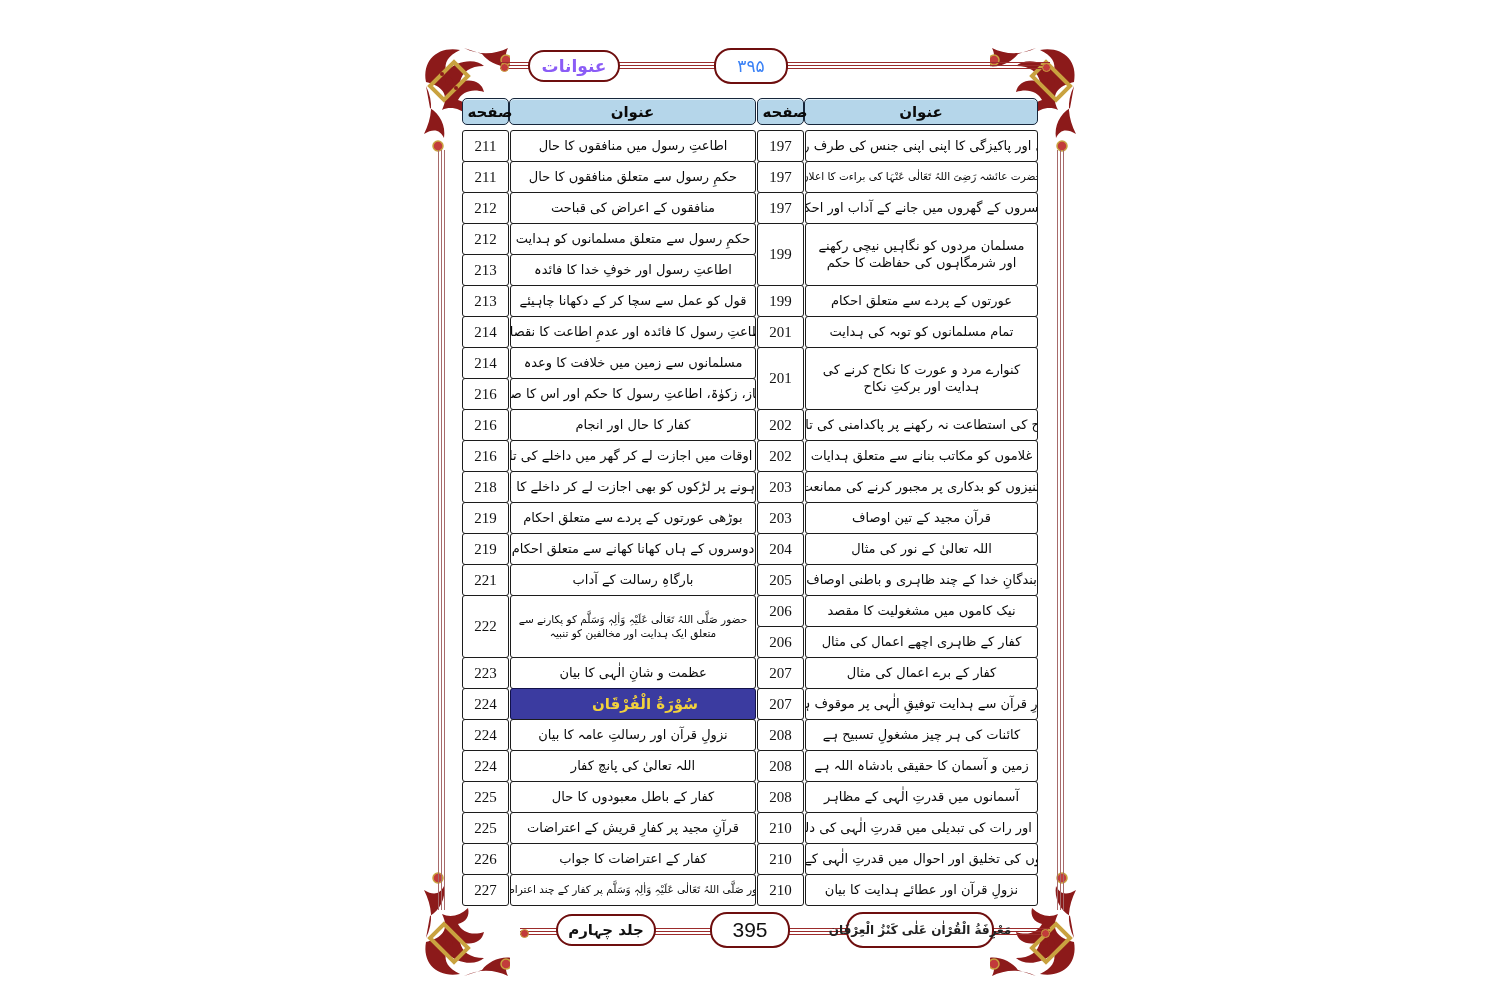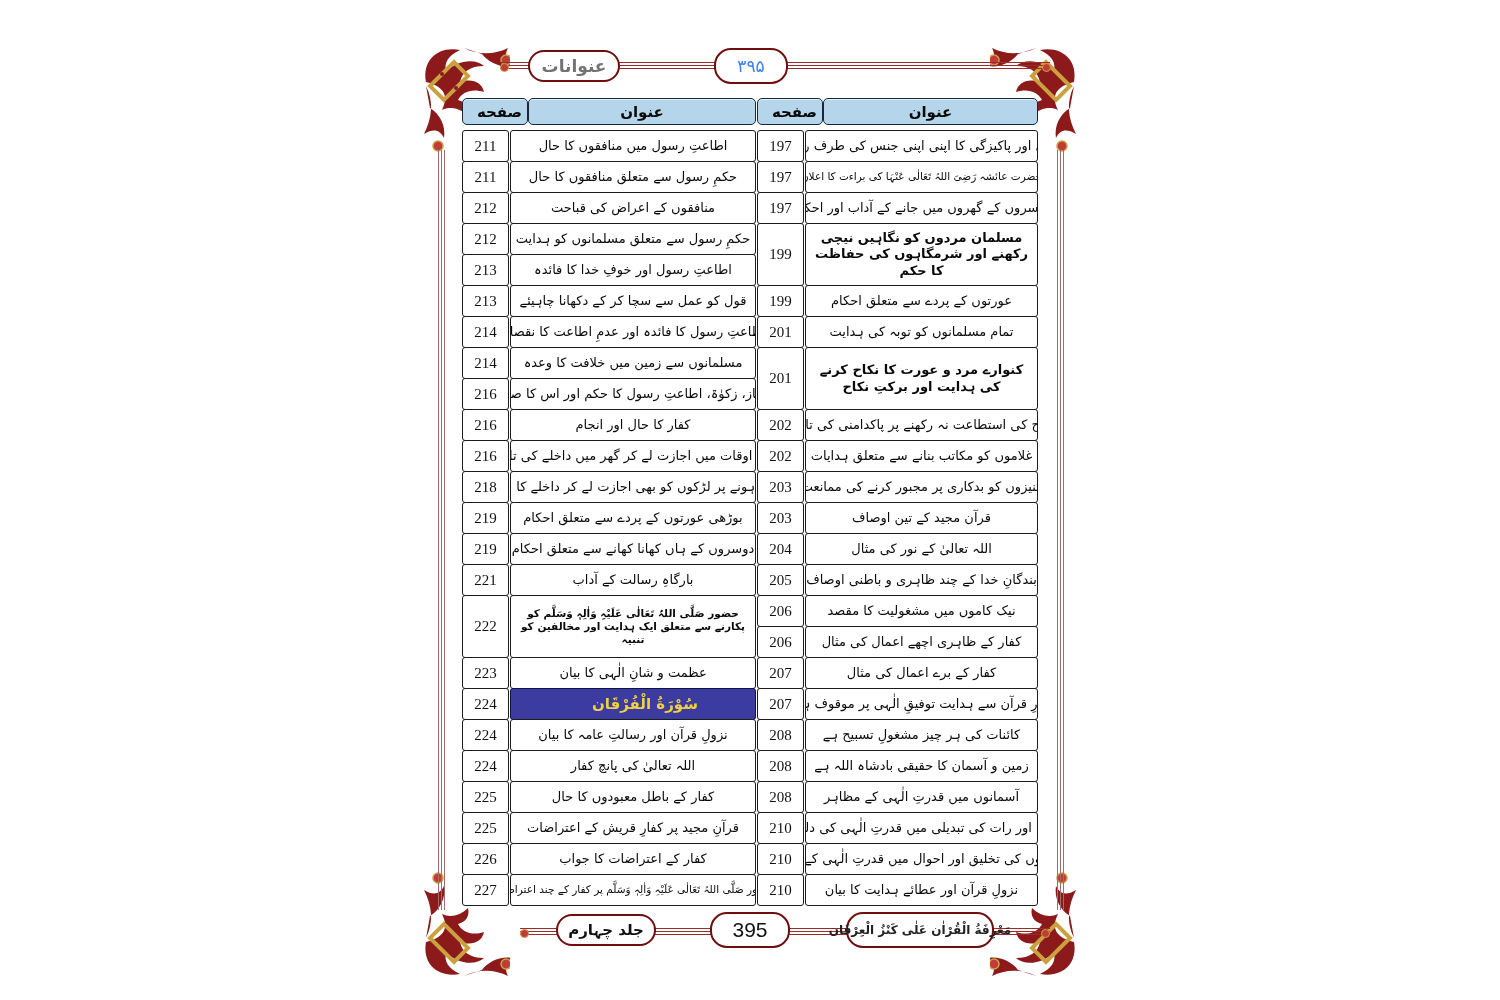--- a/index.html
+++ b/index.html
@@ -23,46 +23,46 @@
 
   .corner{position:absolute;width:90px;height:120px;}
   .corner.tl{left:420px;top:42px;}
   .corner.tr{left:990px;top:42px;transform:scaleX(-1);}
   .corner.bl{left:420px;top:862px;transform:scaleY(-1);}
   .corner.br{left:990px;top:862px;transform:scale(-1,-1);}
 
   
   .pill{position:absolute;background:#fff;border:2.5px solid #6e0e0e;border-radius:17px;
     display:flex;align-items:center;justify-content:center;z-index:5;box-sizing:border-box;}
-  .pill.title-tab{left:528px;top:50px;width:92px;height:32px;font-weight:bold;font-size:17px;color:#737373;}
+  .pill.title-tab{left:528px;top:50px;width:92px;height:32px;font-weight:bold;font-size:17px;color:#8b5cf6;}
   .pill.page-top{left:714px;top:48px;width:74px;height:36px;font-size:17px;color:#3b82f6;}
   .pill.volume{left:556px;top:914px;width:100px;height:32px;font-weight:bold;font-size:15px;color:#111;}
   .pill.page-bottom{left:710px;top:912px;width:80px;height:36px;
     font-family:"Liberation Sans",sans-serif;font-size:21px;color:#111;}
   .pill.book-title{left:846px;top:912px;width:148px;height:36px;font-weight:bold;
     font-size:12px;color:#222;white-space:nowrap;}
 
   
   .toc-table{position:absolute;top:98px;direction:rtl;}
   .toc-table.right-tbl{left:757px;width:281px;}
   .toc-table.left-tbl{left:462px;width:294px;}
   .thead{display:flex;direction:rtl;margin-bottom:6px;}
   .hcell{background:#b5d6ea;border:1.6px solid #17263a;border-radius:5px;
     box-shadow:inset 0 1px 0 #e3f1fa;height:27px;display:flex;align-items:center;justify-content:center;
     font-weight:bold;font-size:15px;color:#0a0a0a;box-sizing:border-box;}
   .hcell.title{flex:1;margin-left:0;}
-  .hcell.page{width:66px;padding-left:9px;}
+  .hcell.page{width:47px;padding-left:9px;}
   .tbody{display:flex;flex-direction:column;}
   .toc-row{display:flex;direction:rtl;height:31px;flex:none;}
   .toc-row.tall{height:62px;}
   .cell{border:1px solid #1c1c1c;border-radius:3px;background:#fff;box-sizing:border-box;
     display:flex;align-items:center;justify-content:center;margin-top:-1px;overflow:hidden;}
   .cell.title{flex:1;margin-left:1px;font-size:13px;color:#0a0a0a;line-height:1.25;
     padding:0 5px;text-align:center;white-space:nowrap;}
-  .toc-row.tall .cell.title{white-space:normal;font-weight:bold;}
+  .toc-row.tall .cell.title{white-space:normal;}
   .toc-row.small .cell.title{font-size:10.5px;}
   .cell.page{width:47px;font-family:"Liberation Serif",serif;font-size:15px;color:#111;direction:ltr;}
   .toc-row.highlight .cell.title{background:#3b3ba0;color:#f2d23c;font-weight:bold;
     font-size:15px;border-color:#11114a;padding-left:29px;}
 </style>
 </head>
 <body>
 
 <div class="stage">
 

